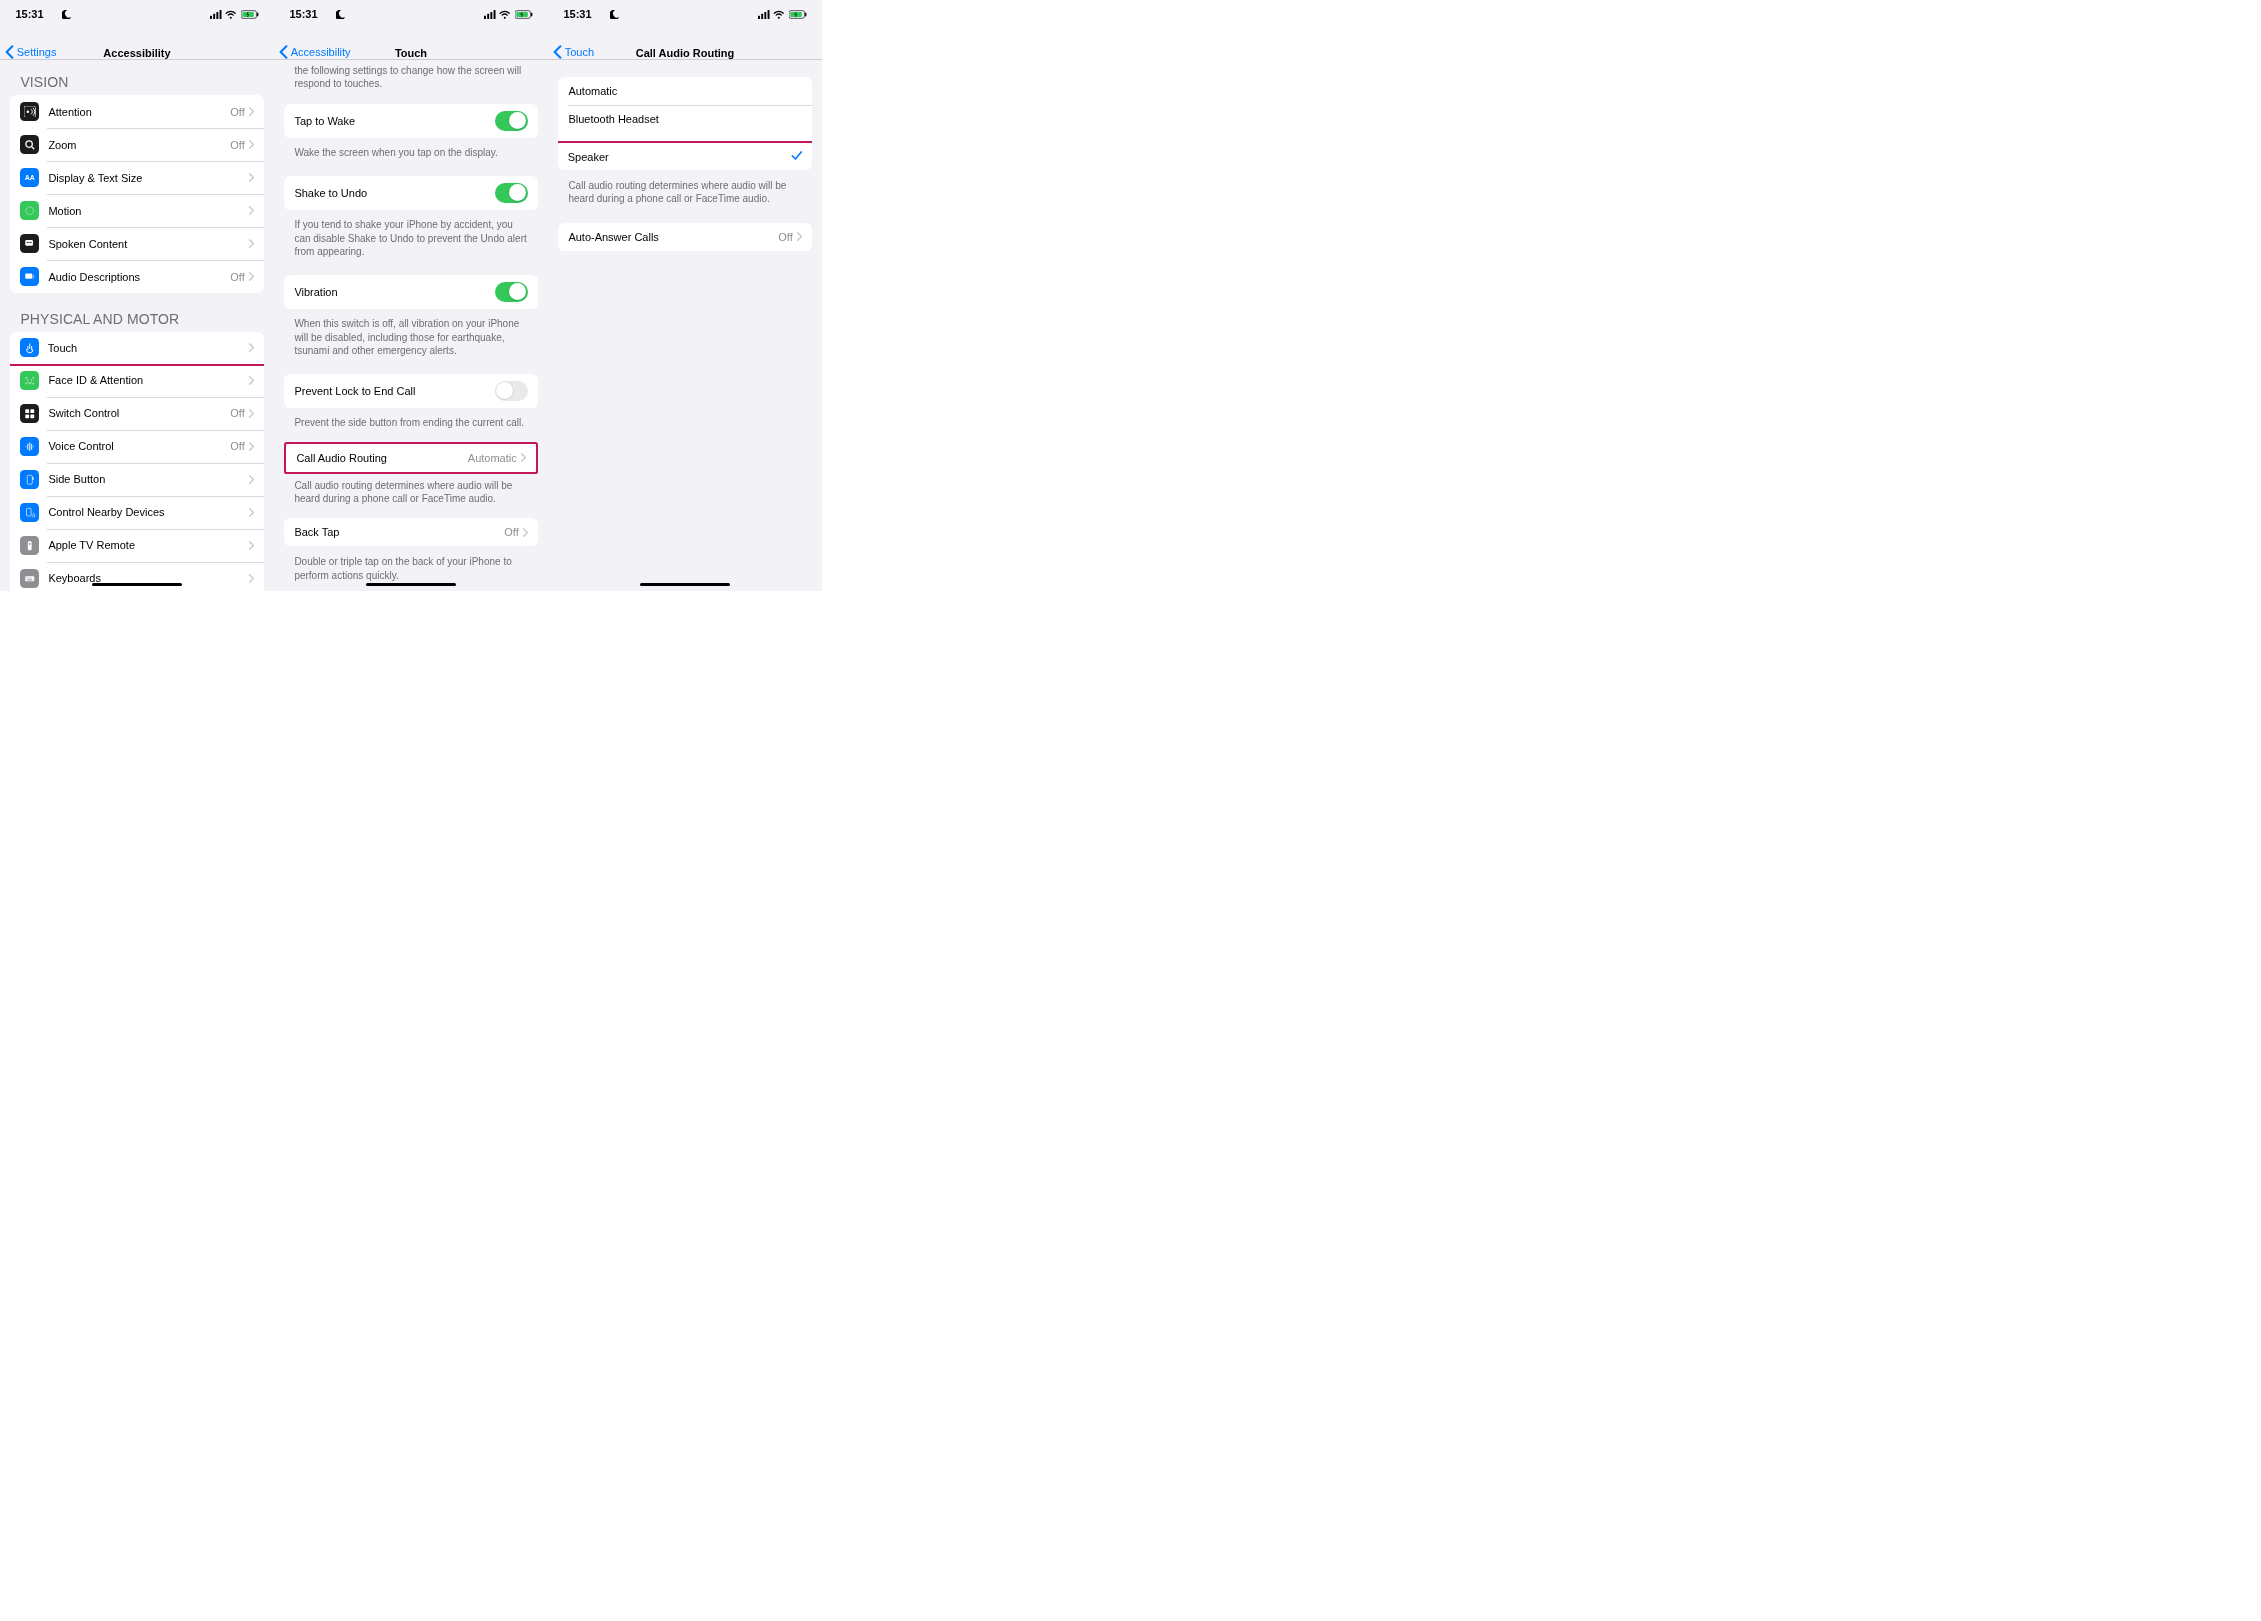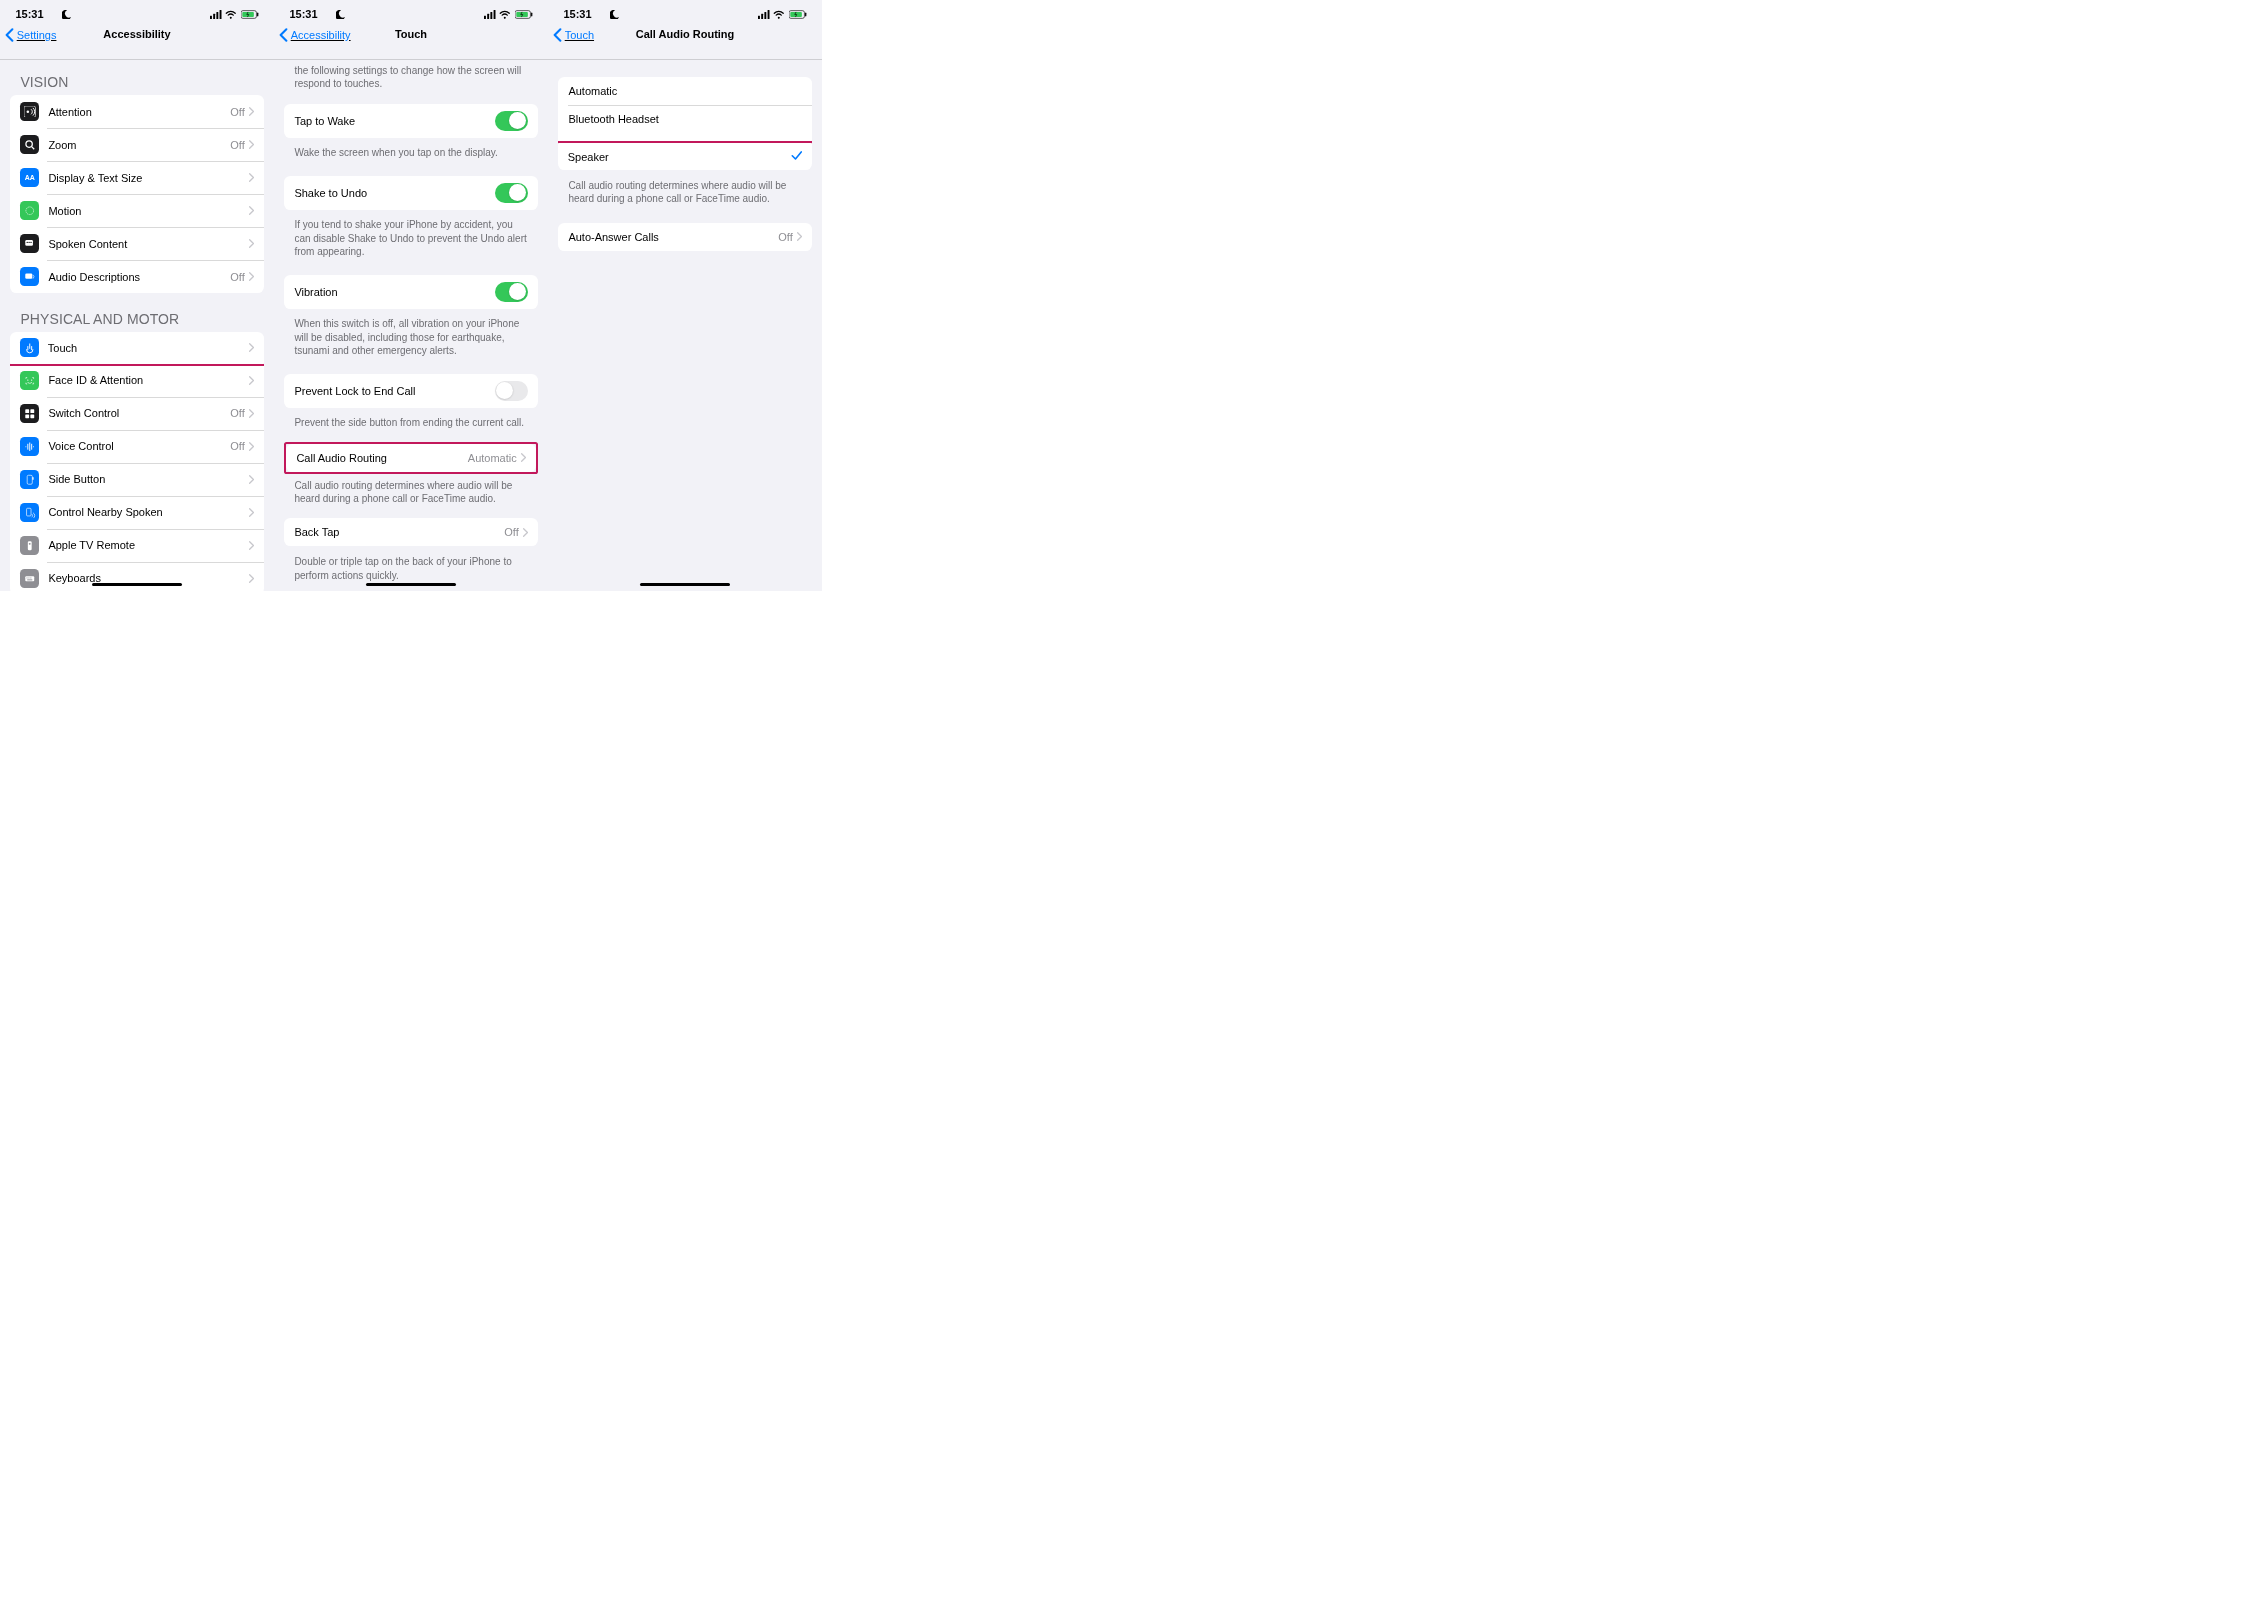--- a/index.html
+++ b/index.html
@@ -5,21 +5,21 @@
 * { margin: 0; padding: 0; box-sizing: border-box; font-family: -apple-system, BlinkMacSystemFont, "Segoe UI", sans-serif; }
 body { background: #fff; display: flex; width: 823px; height: 591px; }
 .phone { width: 274px; height: 591px; background: #f2f2f7; position: relative; overflow: hidden; }
 .status-bar { height: 28px; display: flex; justify-content: space-between; align-items: center; padding: 0 15.4px; font-size: 11px; font-weight: 600; }
 .status-left { display: flex; align-items: center; gap: 18px; }
 .status-right { display: flex; align-items: center; gap: 3.8px; }
 .moon-icon { width: 9px; height: 9px; }
 .signal-icon, .wifi-icon { width: 11.5px; height: 9px; }
 .battery-icon { width: 18px; height: 9px; }
 
-.nav-bar { height: 32px; display: flex; align-items: flex-start; position: relative; border-bottom: 0.3px solid rgba(0,0,0,0.15); text-decoration: underline; }
+.nav-bar { height: 32px; display: flex; align-items: flex-end; position: relative; border-bottom: 0.3px solid rgba(0,0,0,0.15); }
 .nav-back { display: flex; align-items: center; color: #007aff; font-size: 11px; padding-left: 5.1px; cursor: pointer; }
 .nav-back svg { width: 9px; height: 14px; margin-right: 2.6px; }
 .nav-title { position: absolute; left: 50%; transform: translateX(-50%); font-size: 11px; font-weight: 600; }
 
 .content { height: calc(100% - 60px); overflow-y: auto; padding: 0 10.2px; }
 .section-header { font-size: 14px; color: #6d6d72; text-transform: uppercase; padding: 14px 10.2px 5.1px; letter-spacing: 0.1px; }
 .section-footer { font-size: 10px; color: #6d6d72; padding: 5.1px 10.2px 2.6px; line-height: 1.35; }
 
 .group { background: #fff; border-radius: 6.4px; overflow: hidden; margin-bottom: 3.8px; }
 .row { display: flex; align-items: center; padding: 7px 10.2px; min-height: 28px; position: relative; cursor: pointer; }
@@ -282,21 +282,21 @@
             </svg>
           </span>
       </div>
       <div class="row">
         <div class="icon-box ic-blue">
             <svg width="11.5" height="11.5" viewBox="0 0 18 18">
               <rect x="4" y="2" width="7" height="12" rx="1.5" stroke="#fff" fill="none"></rect>
               <path d="M12 11 A3 3 0 0 1 12 16 M14 9 A5 5 0 0 1 14 18" stroke="#fff" fill="none" stroke-width="1"></path>
             </svg>
           </div>
-        <span class="row-label">Control Nearby Spoken</span>
+        <span class="row-label">Control Nearby Devices</span>
         <span class="chevron">
             <svg viewBox="0 0 8 14">
               <use href="#chev-right"></use>
             </svg>
           </span>
       </div>
       <div class="row">
         <div class="icon-box ic-gray">
             <svg width="11.5" height="11.5" viewBox="0 0 18 18">
               <rect x="6" y="2" width="6" height="14" rx="2" fill="#fff"></rect>

